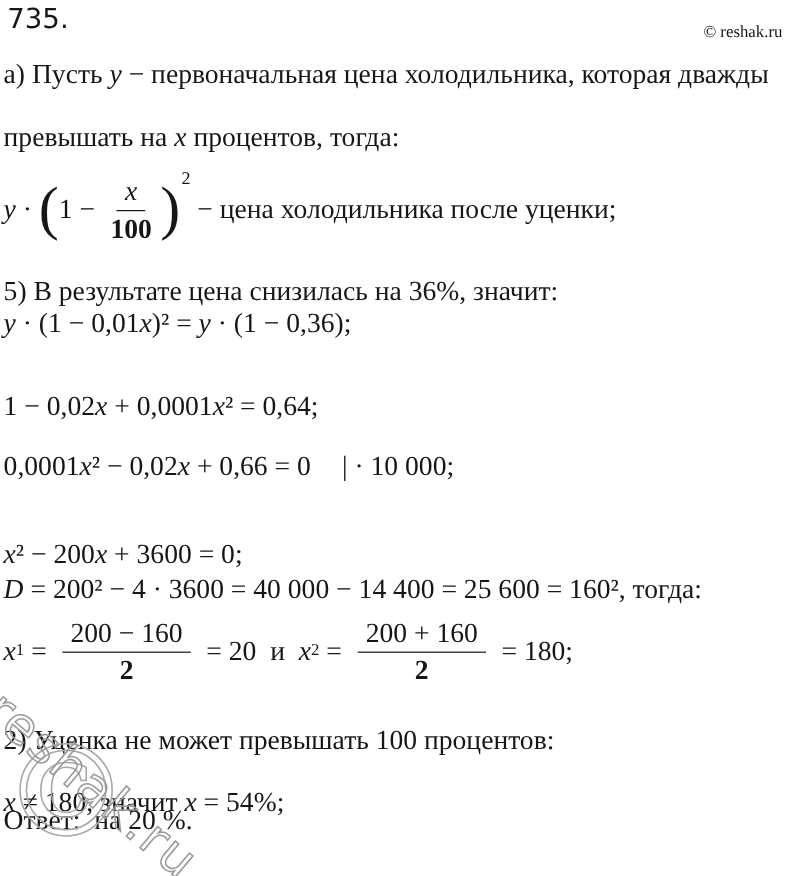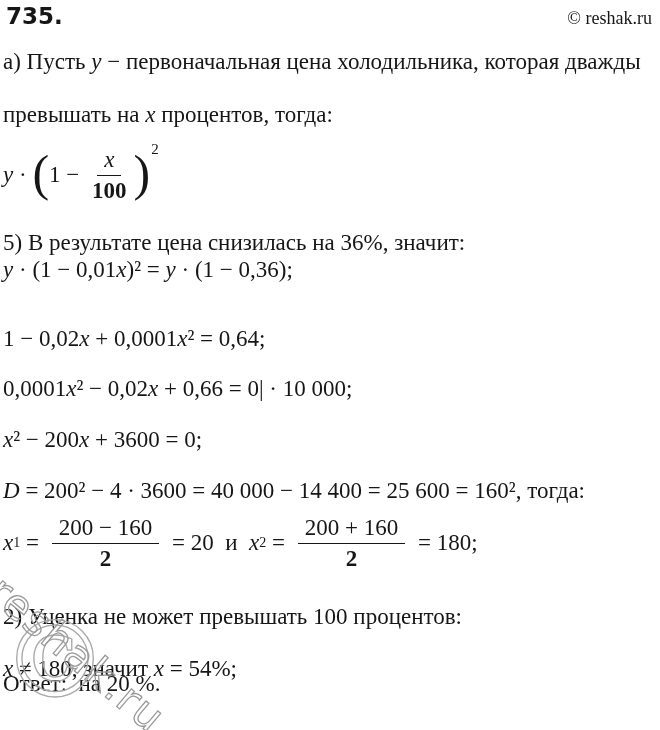--- a/index.html
+++ b/index.html
@@ -24,26 +24,26 @@
   .bigparen{
     font-size:50px;line-height:0.9;font-weight:400;
     transform:translateY(-2px);
   }
   .pf-power{
     font-size:15px;align-self:flex-start;
     transform:translateY(-6px);margin-left:1px;
   }
   .hdr-num{
     position:absolute;left:6px;top:3px;
-    font-family:"DejaVu Sans",sans-serif;font-weight:700;font-size:23px;
+    font-family:"DejaVu Sans",sans-serif;font-weight:400;font-size:23px;
   }
   .hdr-copy{
-    position:absolute;right:8px;top:8px;font-size:18px;text-align:right;
+    position:absolute;right:8px;top:20px;font-size:14px;text-align:right;
   }
-  .pipe{}
+  .pipe{margin-left:26px;}
   .watermark{position:absolute;left:0;top:0;width:660px;height:730px;z-index:3;}
   .wm-text{
     position:absolute;left:10px;top:566px;
     font-family:"DejaVu Sans",sans-serif;font-size:42px;letter-spacing:2px;
     color:transparent;-webkit-text-stroke:1.3px #9a9a9a;
     transform:rotate(40deg);transform-origin:0 0;
   }
   .wm-symbol{
     position:absolute;left:2px;top:608px;
     font-family:"DejaVu Serif",serif;font-size:106px;line-height:1;
@@ -56,32 +56,32 @@
 <div>
   <div class="hdr-num">735.</div>
   <div class="hdr-copy">© reshak.ru</div>
 </div>
 
 <div class="line" style="top:48px"><span>а) Пусть </span><span class="v">y</span><span> − первоначальная цена холодильника, которая дважды</span></div>
 
 <div class="line" style="top:101px"><span>превышать на </span><span class="v">x</span><span> процентов, тогда:</span></div>
 
 <div class="line row" style="top:146px">
-  <span class="v">y</span><span> · </span><span class="bigparen">(</span><span>1 − </span><span class="frac"><span class="num v">x</span><span class="den">100</span></span><span class="bigparen">)</span><span class="pf-power">2</span>
+  <span class="v">y</span><span> · </span><span class="bigparen">(</span><span>1 − </span><span class="frac"><span class="num v">x</span><span class="den">100</span></span><span class="bigparen">)</span><span class="pf-power">2</span><span> − цена холодильника после уценки;</span>
 </div>
 
 <div class="line" style="top:229px"><span>5) В результате цена снизилась на 36%, значит:</span></div>
 
 <div class="line" style="top:256px"><span class="v">y</span><span> · (1 − 0,01</span><span class="v">x</span><span>)² = </span><span class="v">y</span><span> · (1 − 0,36);</span></div>
 
 <div class="line" style="top:325px"><span>1 − 0,02</span><span class="v">x</span><span> + 0,0001</span><span class="v">x</span><span>² = 0,64;</span></div>
 
 <div class="line" style="top:375px"><span>0,0001</span><span class="v">x</span><span>² − 0,02</span><span class="v">x</span><span> + 0,66 = 0</span><span class="pipe">| · 10 000;</span></div>
 
-<div class="line" style="top:426px"><span class="v">x</span><span>² − 200</span><span class="v">x</span><span> + 3600 = 0;</span></div>
+<div class="line" style="top:448px"><span class="v">x</span><span>² − 200</span><span class="v">x</span><span> + 3600 = 0;</span></div>
 
 <div class="line" style="top:477px"><span class="v">D</span><span> = 200² − 4 · 3600 = 40 000 − 14 400 = 25 600 = 160², тогда:</span></div>
 
 <div class="line row" style="top:514px">
   <span class="v">x</span><sub>1</sub><span> = </span><span class="frac"><span class="num">200 − 160</span><span class="den">2</span></span><span> = 20</span><span>  и  </span><span class="v">x</span><sub>2</sub><span> = </span><span class="frac"><span class="num">200 + 160</span><span class="den">2</span></span><span> = 180;</span>
 </div>
 
 <div class="line" style="top:603px"><span>2) Уценка не может превышать 100 процентов:</span></div>
 
 <div class="line" style="top:655px"><span class="v">x</span><span> ≠ 180, значит </span><span class="v">x</span><span> = 54%;</span></div>

